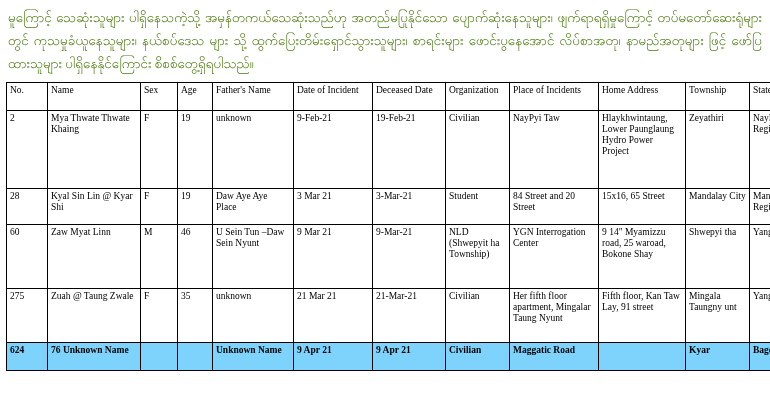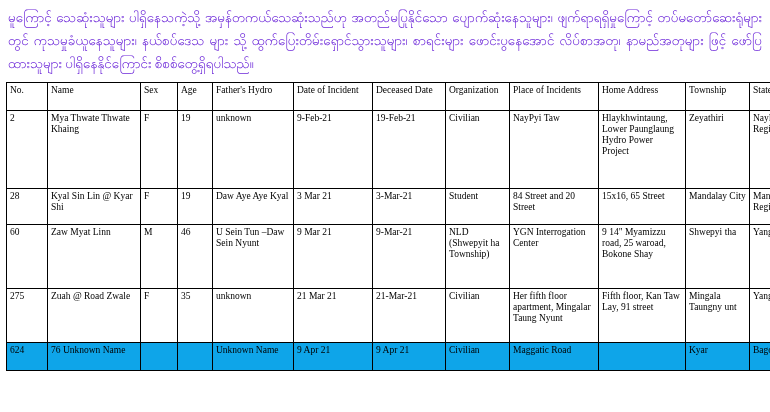--- a/index.html
+++ b/index.html
@@ -17,21 +17,21 @@
     position: relative;
     width: 770px;
     height: 412px;
     box-sizing: border-box;
   }
   .intro {
     padding: 6px 8px 2px 8px;
     font-size: 13.5px;
     line-height: 1.72;
     text-align: justify;
-    color: #6d28d9;
+    color: #4d7c0f;
     letter-spacing: 0px;
   }
   .intro p {
     margin: 0;
   }
   .table-wrap {
     padding: 4px 6px 0 6px;
   }
   table.records {
     border-collapse: collapse;
@@ -62,22 +62,22 @@
   .c3 { width: 28px; }
   .c4 { width: 74px; }
   .c5 { width: 72px; }
   .c6 { width: 66px; margin-top: 32px; }
   .c7 { width: 57px; }
   .c8 { width: 82px; margin-top: 32px; }
   .c9 { width: 80px; }
   .c10 { width: 57px; }
   .c11 { width: 62px; }
   tr.highlight td {
-    background: #0ea5e9;
-    font-weight: normal;
+    background: #7dd3fc;
+    font-weight: bold;
   }
   .row-h2 td { height: 72px; }
   .row-h3 td { height: 30px; }
   .row-h4 td { height: 58px; }
   .row-h5 td { height: 48px; }
   .row-h6 td { height: 22px; }
 </style>
 </head>
 <body>
 
@@ -88,21 +88,21 @@
   </div>
 
   <div class="table-wrap">
     <table class="records">
       <thead>
         <tr>
           <th class="c0">No.</th>
           <th class="c1">Name</th>
           <th class="c2">Sex</th>
           <th class="c3">Age</th>
-          <th class="c4">Father's Hydro</th>
+          <th class="c4">Father's Name</th>
           <th class="c5">Date of Incident</th>
           <th class="c6">Deceased Date</th>
           <th class="c7">Organization</th>
           <th class="c8">Place of Incidents</th>
           <th class="c9">Home Address</th>
           <th class="c10">Township</th>
           <th class="c11">States/Regions</th>
         </tr>
       </thead>
       <tbody>
@@ -118,21 +118,21 @@
           <td class="c8">NayPyi Taw</td>
           <td class="c9">Hlaykhwintaung, Lower Paunglaung Hydro Power Project</td>
           <td class="c10">Zeyathiri</td>
           <td class="c11">NayPyiTaw Region</td>
         </tr>
         <tr class="row-h3">
           <td class="c0">28</td>
           <td class="c1">Kyal Sin Lin @ Kyar Shi</td>
           <td class="c2">F</td>
           <td class="c3">19</td>
-          <td class="c4">Daw Aye Aye Kyal</td>
+          <td class="c4">Daw Aye Aye Place</td>
           <td class="c5">3 Mar 21</td>
           <td class="c6">3-Mar-21</td>
           <td class="c7">Student</td>
           <td class="c8">84 Street and 20 Street</td>
           <td class="c9">15x16, 65 Street</td>
           <td class="c10">Mandalay City</td>
           <td class="c11">Mandalay Region</td>
         </tr>
         <tr class="row-h4">
           <td class="c0">60</td>
@@ -143,21 +143,21 @@
           <td class="c5">9 Mar 21</td>
           <td class="c6">9-Mar-21</td>
           <td class="c7">NLD (Shwepyit ha Township)</td>
           <td class="c8">YGN Interrogation Center</td>
           <td class="c9">9 14" Myamizzu road, 25 waroad, Bokone Shay</td>
           <td class="c10">Shwepyi tha</td>
           <td class="c11">Yangon Region</td>
         </tr>
         <tr class="row-h5">
           <td class="c0">275</td>
-          <td class="c1">Zuah @ Road Zwale</td>
+          <td class="c1">Zuah @ Taung Zwale</td>
           <td class="c2">F</td>
           <td class="c3">35</td>
           <td class="c4">unknown</td>
           <td class="c5">21 Mar 21</td>
           <td class="c6">21-Mar-21</td>
           <td class="c7">Civilian</td>
           <td class="c8">Her fifth floor apartment, Mingalar Taung Nyunt</td>
           <td class="c9">Fifth floor, Kan Taw Lay, 91 street</td>
           <td class="c10">Mingala Taungny unt</td>
           <td class="c11">Yangon Region</td>

